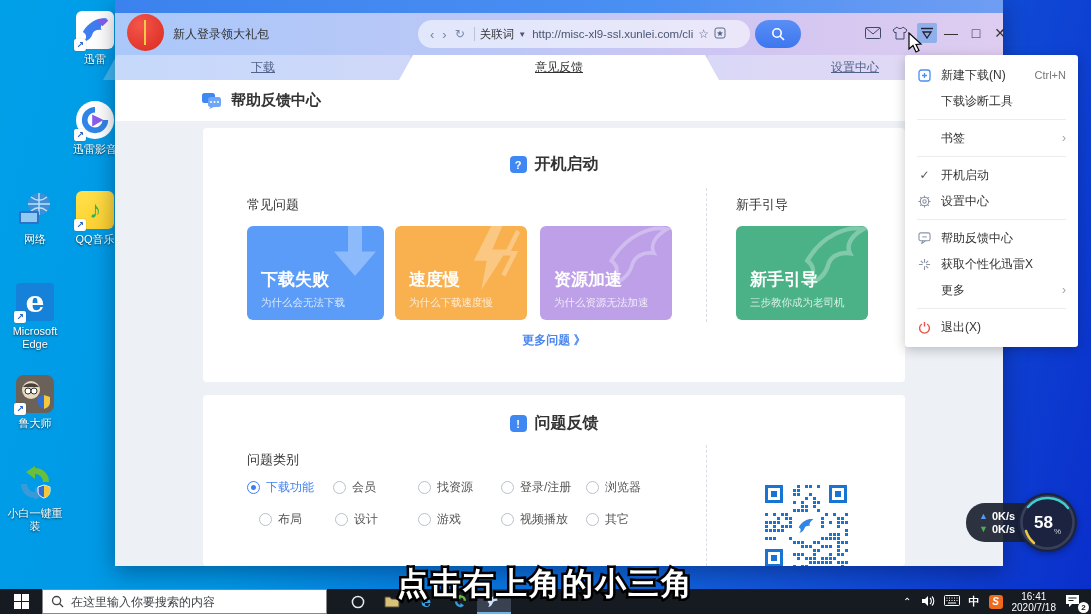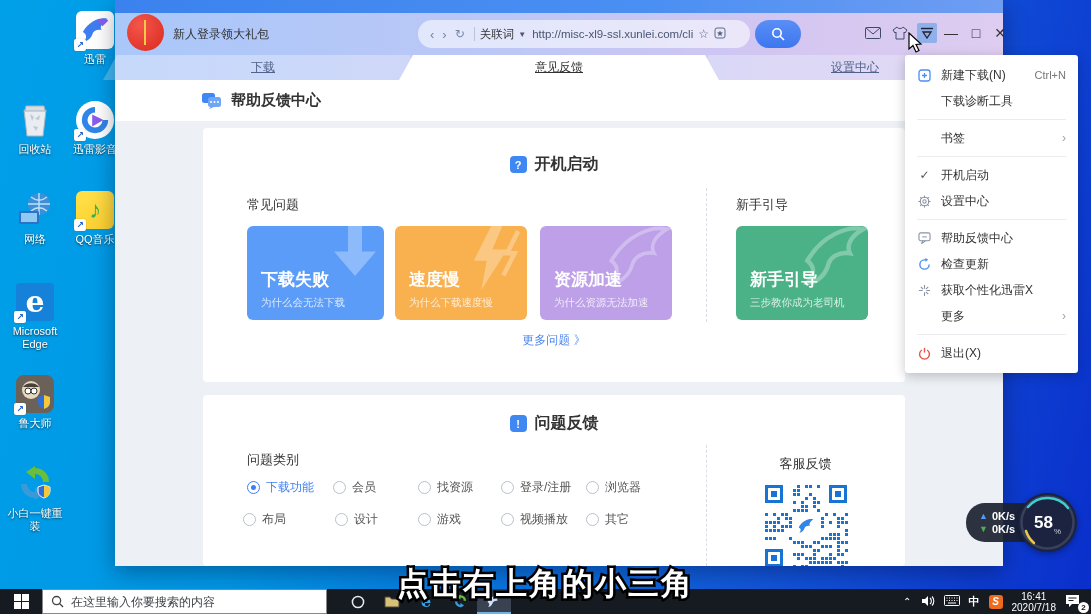--- a/index.html
+++ b/index.html
@@ -58,21 +58,21 @@
     display:flex; align-items:center; justify-content:center; }
   .sec-title { font-size:16px; font-weight:bold; color:#333; }
   .group-lbl { position:absolute; font-size:13px; color:#333; }
   .dotted-v { position:absolute; width:0; border-left:1px dashed #d9dee6; }
 
   .qcard { position:absolute; top:98px; height:94px; border-radius:6px; overflow:hidden; padding:24px 0 0 14px; }
   .qcard .t { position:relative; color:#fff; font-size:17px; font-weight:bold; margin-top:18px; }
   .qcard .s { position:relative; color:rgba(255,255,255,.78); font-size:10.5px; margin-top:5px; }
   .qcard svg.wm { position:absolute; right:-6px; top:-6px; opacity:.3; }
 
-  #more-link { position:absolute; left:0; right:0; top:204px; text-align:center; font-size:12px; color:#4a86f0; }
+  #more-link { position:absolute; left:0; right:0; top:204px; text-align:center; font-size:12px; color:#4a86f0;font-weight:bold; }
 
   .radio-item { position:absolute; display:flex; align-items:center; gap:6px; font-size:12px; color:#555; }
   .rdot { width:13px; height:13px; border-radius:50%; border:1px solid #b9c0cb; background:#fff; position:relative; }
   .radio-item.sel .rdot { border-color:#3f7ef0; }
   .radio-item.sel .rdot::after { content:""; position:absolute; left:3px; top:3px; width:5px; height:5px; border-radius:50%; background:#3f7ef0; }
   .radio-item.sel { color:#3f7ef0; }
 
   #qr { position:absolute; left:560px; top:88px; width:86px; height:86px; background:#fff; }
   #qr .m { position:absolute; background:#1874d2; }
   #qr .finder { position:absolute; width:18px; height:18px; border:3px solid #1874d2; }
@@ -136,30 +136,20 @@
         <svg width="30" height="30" viewBox="0 0 32 32">
             <path d="M3,18 C10,6 22,2 29,4 C23,8 21,13 23,16 C18,15 14,17 13,21 C11,26 7,28 4,28 C7,25 8,21 3,18 Z" fill="#3f7ef0"></path>
             <path d="M18,6 C24,3 29,4 30,6 L24,12 Z" fill="#8a5cf0"></path>
           </svg>
       </div>
       <span class="sc-badge">↗</span>
     </div>
     <div class="lbl">迅雷</div>
   </div>
 
-  <div class="dicon" style="left:6px;top:100px">
-    <div class="ic">
-      <svg width="34" height="36" viewBox="0 0 34 36">
-          <path d="M6,8 L28,8 L25,34 L9,34 Z" fill="#e9edf1" stroke="#aab4bd"></path>
-          <path d="M8,4 L26,4 L27,9 L7,9 Z" fill="#d6dde3" stroke="#aab4bd"></path>
-          <path d="M12,12 l4,3 l-2,4 z M22,13 l-1,5 l-4,-1 z M15,24 l5,1 l-2,4 z" fill="#bfc9d2"></path>
-        </svg>
-    </div>
-    <div class="lbl">回收站</div>
-  </div>
 
   <div class="dicon" style="left:66px;top:100px">
     <div class="ic">
       <div class="tile" style="background:#fff;border-radius:50%">
         <svg width="30" height="30" viewBox="0 0 32 32">
             <path d="M16,2 A14,14 0 1,0 30,16 L24,16 A8,8 0 1,1 16,8 Z" fill="#2f86e8"></path>
             <path d="M13,10 L25,16 L13,23 Z" fill="#8a5cf0"></path>
           </svg>
       </div>
       <span class="sc-badge">↗</span>
@@ -369,21 +359,21 @@
           <span>找资源</span>
         </div>
       <div class="radio-item" style="left:298px;top:84px">
           <span class="rdot"></span>
           <span>登录/注册</span>
         </div>
       <div class="radio-item" style="left:383px;top:84px">
           <span class="rdot"></span>
           <span>浏览器</span>
         </div>
-      <div class="radio-item" style="left:40px;top:116px">
+      <div class="radio-item" style="left:56px;top:116px">
           <span class="rdot"></span>
           <span>布局</span>
         </div>
       <div class="radio-item" style="left:132px;top:116px">
           <span class="rdot"></span>
           <span>设计</span>
         </div>
       <div class="radio-item" style="left:215px;top:116px">
           <span class="rdot"></span>
           <span>游戏</span>
@@ -391,21 +381,20 @@
       <div class="radio-item" style="left:298px;top:116px">
           <span class="rdot"></span>
           <span>视频播放</span>
         </div>
       <div class="radio-item" style="left:383px;top:116px">
           <span class="rdot"></span>
           <span>其它</span>
         </div>
 
       <div class="dotted-v" style="left:503px;top:50px;height:121px"></div>
-      <div class="group-lbl" style="left:503px;top:60px;width:199px;text-align:center">客服反馈</div>
 
       <div id="qr">
         <span class="finder" style="left:2px;top:2px"></span>
         <span class="finder" style="right:2px;top:2px"></span>
         <span class="finder" style="left:2px;bottom:2px"></span>
         <div class="modules">
             <span class="m" style="left: 34px; top: 2px; width: 3px; height: 3px;"></span>
             <span class="m" style="left: 42px; top: 2px; width: 3px; height: 3px;"></span>
             <span class="m" style="left: 46px; top: 2px; width: 3px; height: 3px;"></span>
             <span class="m" style="left: 54px; top: 2px; width: 3px; height: 3px;"></span>
@@ -577,29 +566,20 @@
             <rect x="1" y="1" width="12" height="8.5" rx="2" fill="none" stroke="#8a93a5" stroke-width="1.2"></rect>
             <path d="M5,9.5 L4,12.5 L8,9.5" fill="none" stroke="#8a93a5" stroke-width="1.1"></path>
             <path d="M4.5,5.3 h5" stroke="#8a93a5" stroke-width="1.1"></path>
           </svg>
       </span>
       <span class="mlabel">帮助反馈中心</span>
     </div>
     <div class="mi">
       <span class="mic">
         <svg width="13" height="13" viewBox="0 0 14 14">
-            <path d="M12,7 A5,5 0 1,1 7,2 l2,0" fill="none" stroke="#4a8df5" stroke-width="1.5"></path>
-            <path d="M8,0 L11,2 L8,4 Z" fill="#4a8df5"></path>
-          </svg>
-      </span>
-      <span class="mlabel">检查更新</span>
-    </div>
-    <div class="mi">
-      <span class="mic">
-        <svg width="13" height="13" viewBox="0 0 14 14">
             <path d="M7,1 V5 M7,9 v4 M1,7 H5 M9,7 h4 M3,3 l2.5,2.5 M8.5,8.5 L11,11 M11,3 L8.5,5.5" stroke="#8a93a5" stroke-width="1.2"></path>
           </svg>
       </span>
       <span class="mlabel">获取个性化迅雷X</span>
     </div>
     <div class="mi">
       <span class="mic"></span>
       <span class="mlabel">更多</span>
       <span class="marrow">›</span>
     </div>

